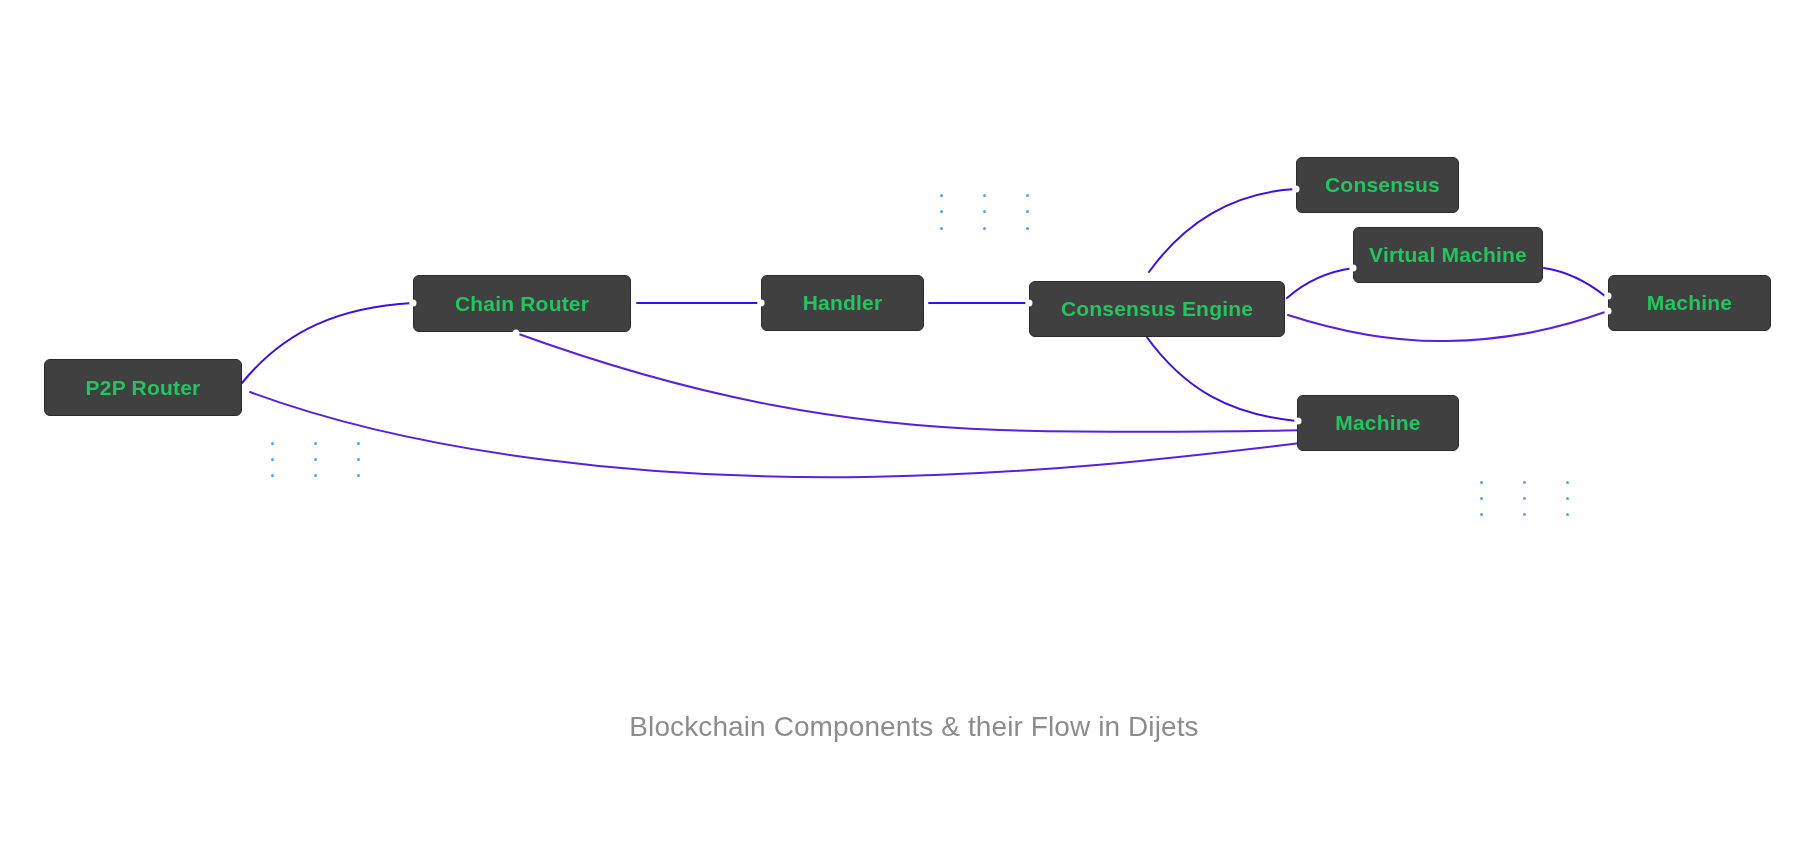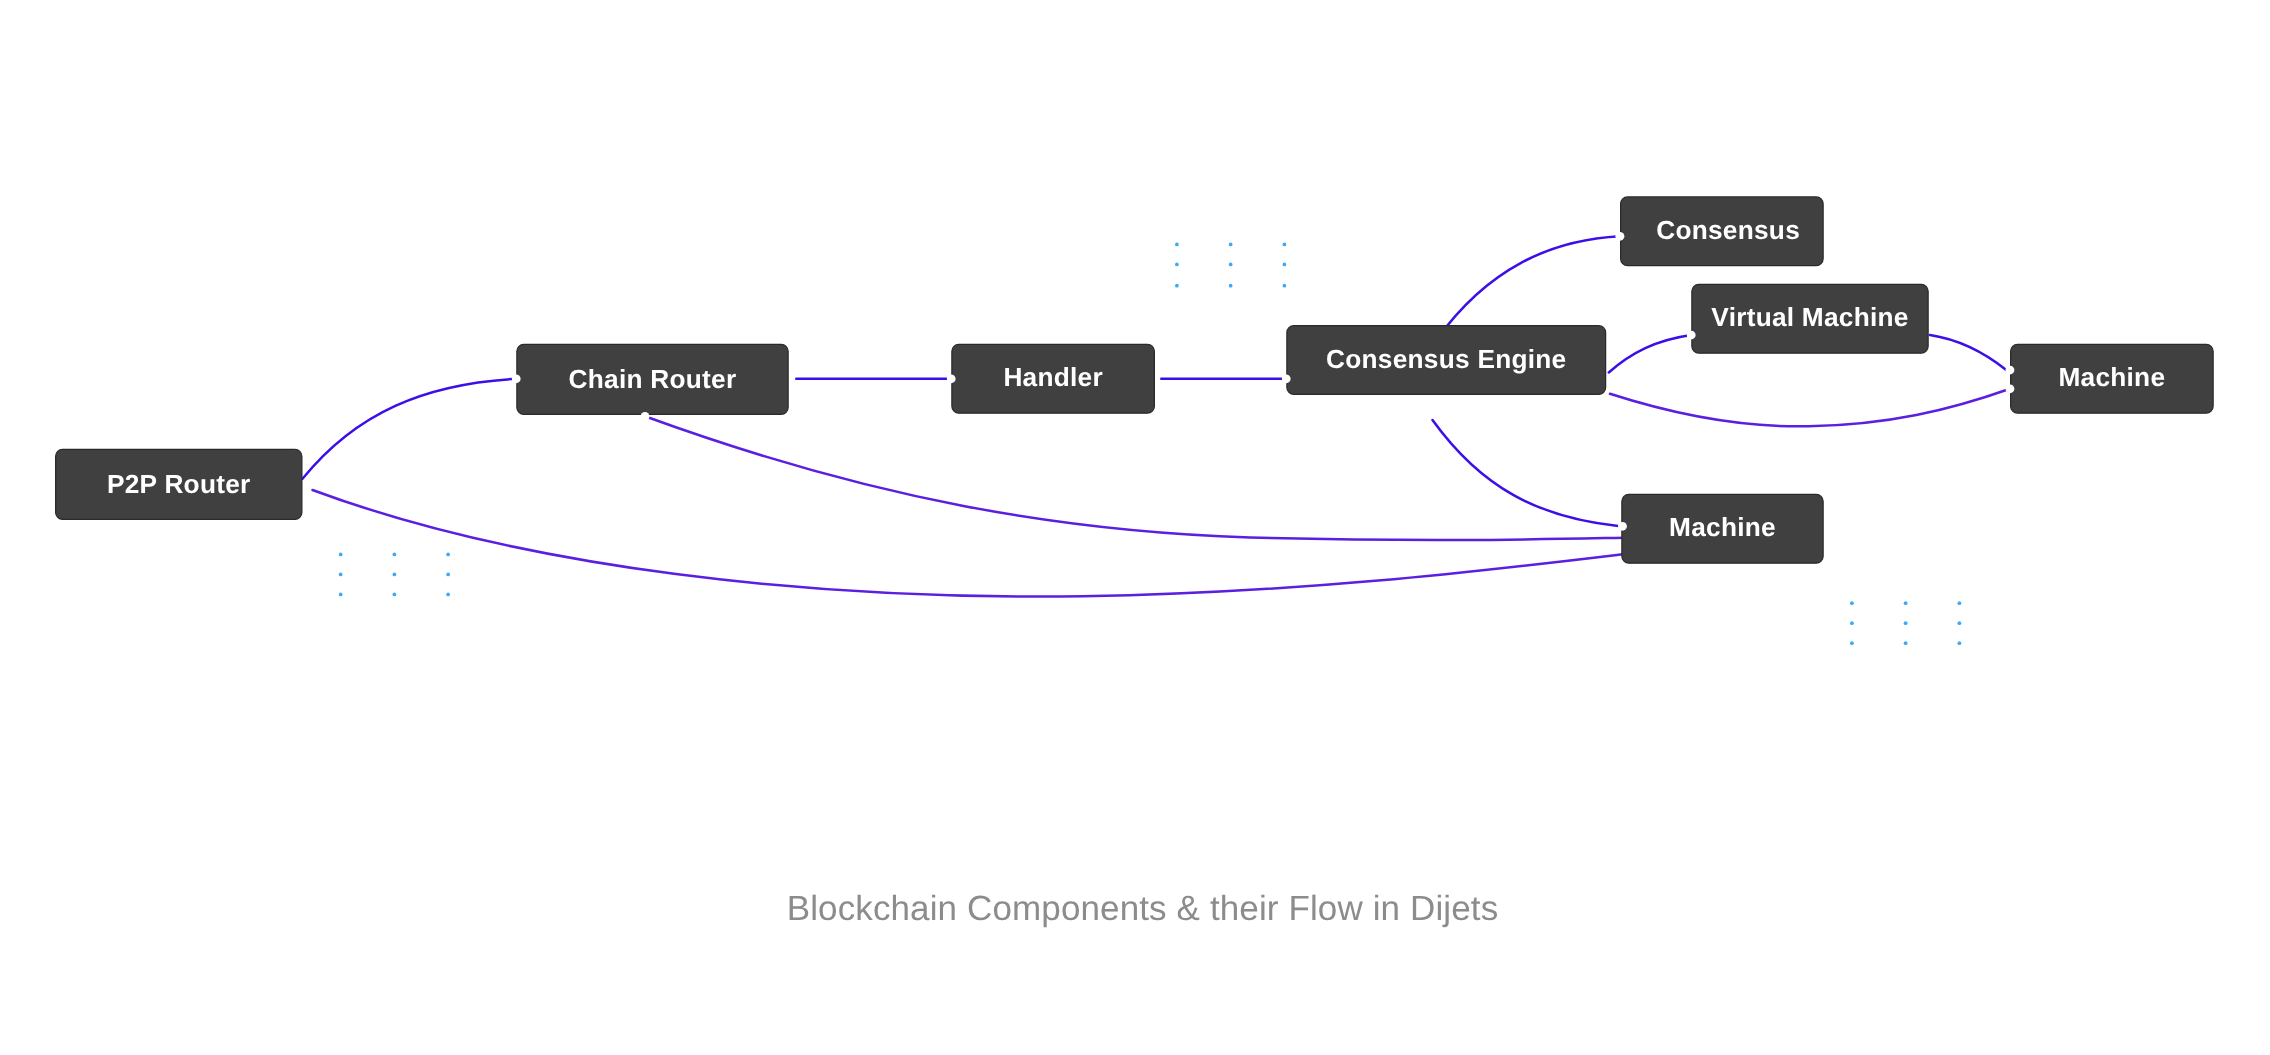--- a/index.html
+++ b/index.html
@@ -3,21 +3,21 @@
 <meta charset="utf-8">
 <style>
   html, body { margin: 0; padding: 0; background: #ffffff; }
   body { width: 1816px; height: 844px; position: relative; overflow: hidden;
          font-family: "Liberation Sans", "DejaVu Sans", sans-serif; }
   #canvas { position: absolute; left: 0; top: 0; width: 1816px; height: 844px; }
   svg#edges { position: absolute; left: 0; top: 0; width: 1816px; height: 844px; }
   .node {
     position: absolute; box-sizing: border-box;
     background: #404040; border: 1px solid #2a2a2a; border-radius: 6px;
-    color: #ffffff; font-weight: 700; font-size: 21px; letter-spacing: 0.2px;
+    color: #22c55e; font-weight: 700; font-size: 21px; letter-spacing: 0.2px;
     display: flex; align-items: center; justify-content: center;
     cursor: pointer;
   }
   .node span { display: block; white-space: nowrap; }
   .caption {
     position: absolute; left: 0; width: 1747px; top: 711px; text-align: center;
     font-size: 28px; color: #8c8c8c; font-weight: 400; letter-spacing: 0.1px; margin-left: 40px;
   }
   .dot { position: absolute; width: 3px; height: 3px; border-radius: 50%; background: #3fa9f5; }
 </style>
@@ -87,21 +87,21 @@
   </div>
 
   <div class="node" id="node-router" style="left:413px; top:275px; width:218px; height:57px;">
     <span>Chain Router</span>
   </div>
 
   <div class="node" id="node-handler" style="left:761px; top:275px; width:163px; height:56px;">
     <span>Handler</span>
   </div>
 
-  <div class="node" id="node-engine" style="left:1029px; top:260px; width:256px; height:56px;">
+  <div class="node" id="node-engine" style="left:1029px; top:281px; width:256px; height:56px;">
     <span>Consensus Engine</span>
   </div>
 
   <div class="node" id="node-consensus" style="left:1296px; top:157px; width:163px; height:56px;">
     <span style="margin-left:10px;">Consensus</span>
   </div>
 
   <div class="node" id="node-vm" style="left:1353px; top:227px; width:190px; height:56px;">
     <span>Virtual Machine</span>
   </div>

